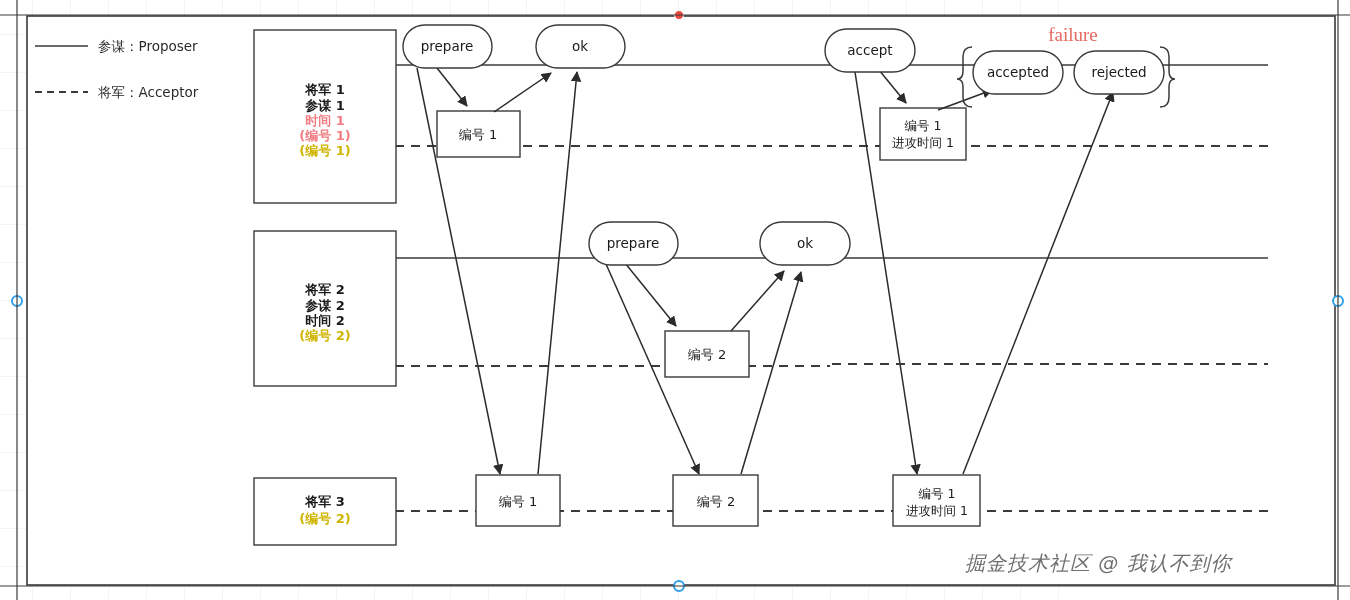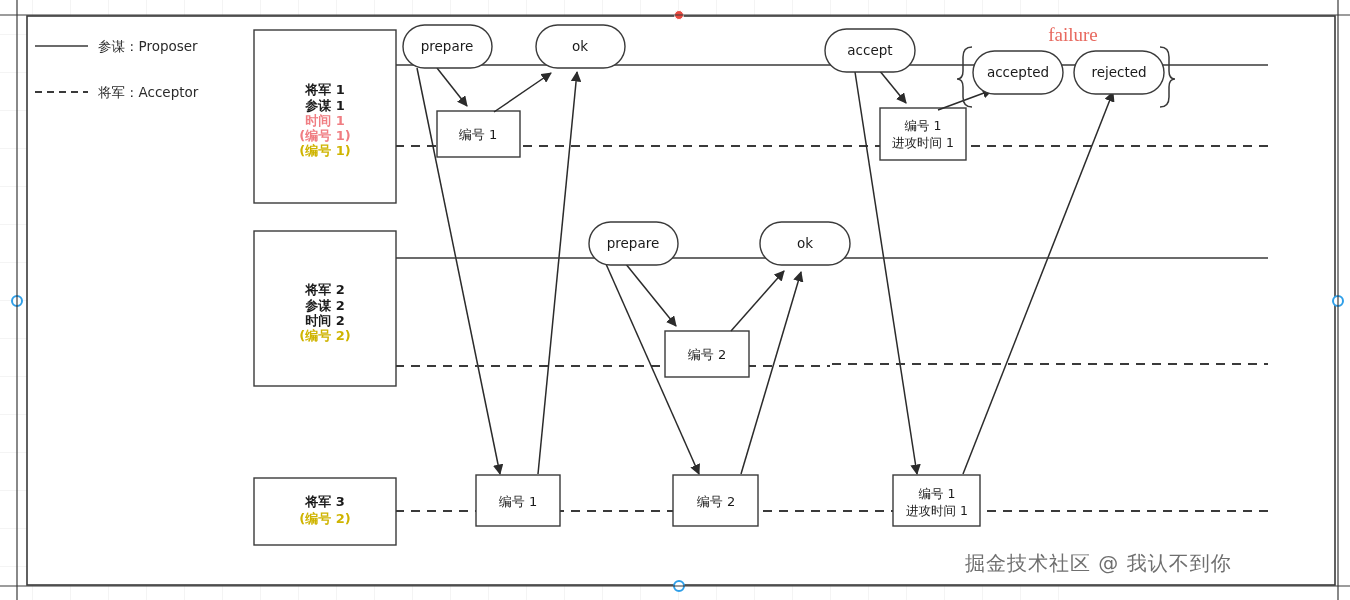--- a/index.html
+++ b/index.html
@@ -41,20 +41,21 @@
     color: #7d7d7d;
     white-space: nowrap;
     font-family: "DejaVu Sans", sans-serif;
   }
   .wm-main {
     left: 965px;
     top: 550px;
     font-size: 20px;
     color: #6f6f6f;
     letter-spacing: 1px;
+    font-style: italic;
   }
   .wm-ghost {
     left: 1040px;
     top: 566px;
     font-size: 23px;
     color: rgba(120,120,120,0.30);
     letter-spacing: 1px;
   }
 </style>
 </head>

